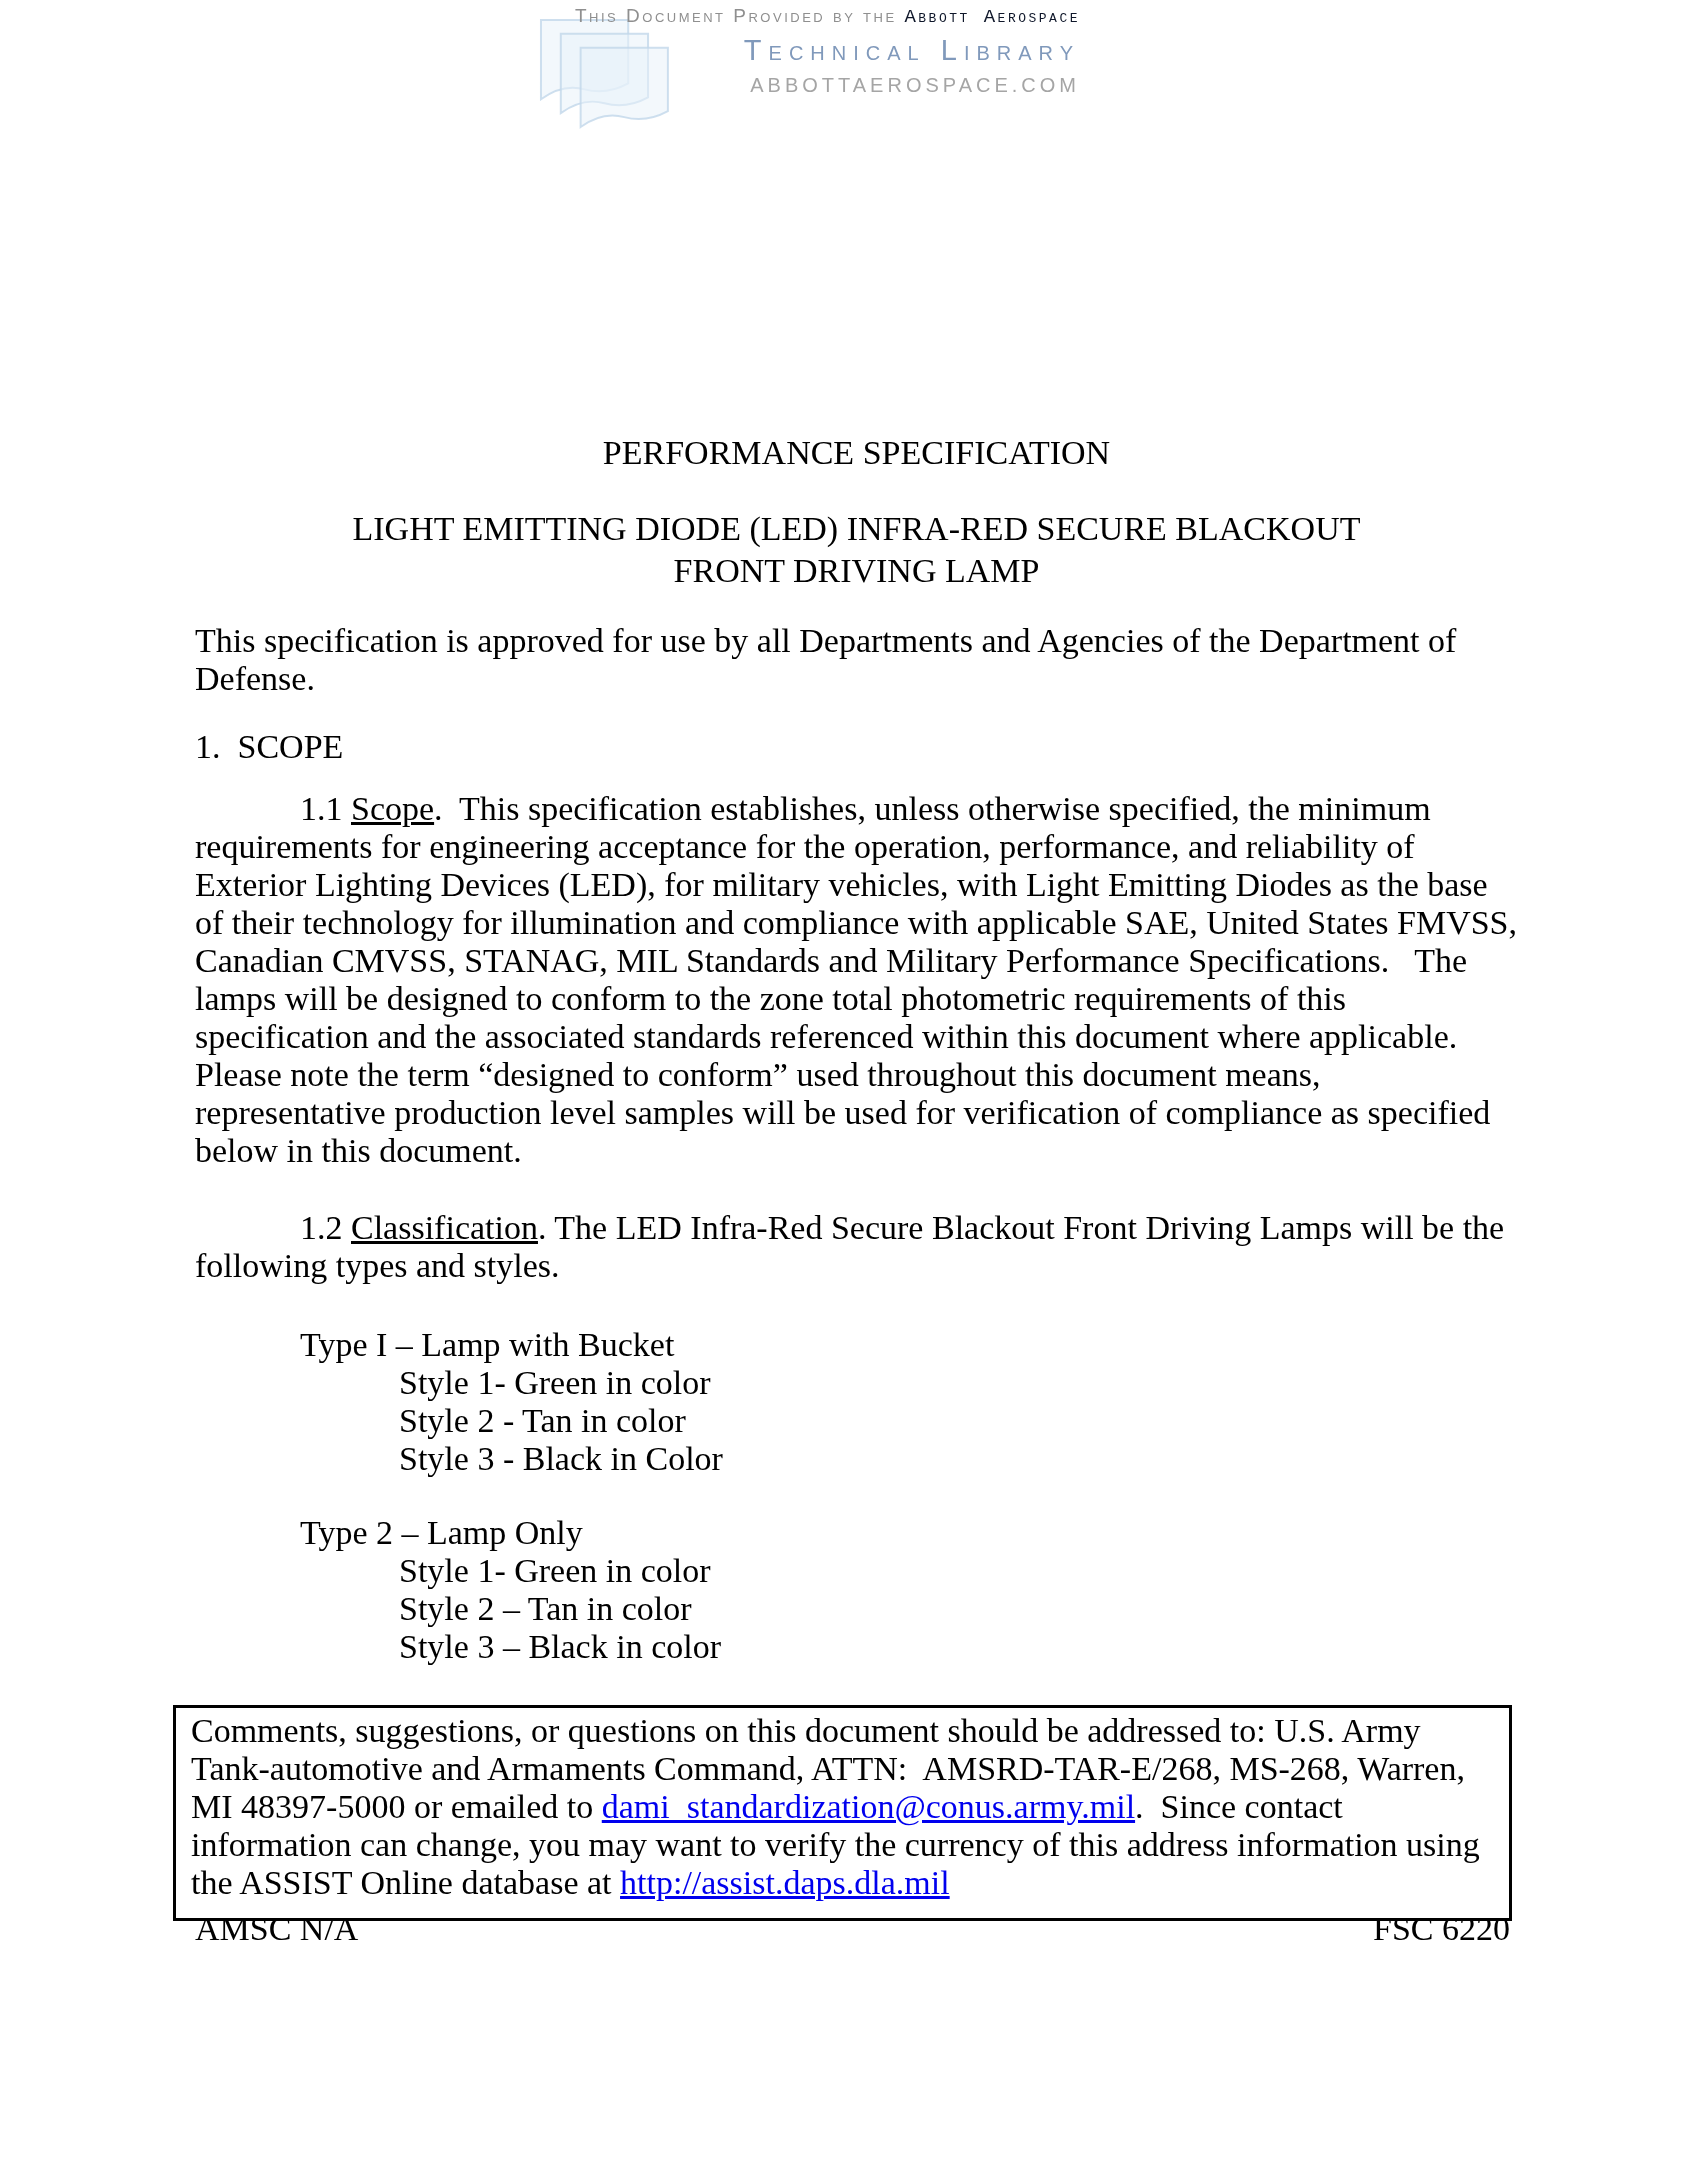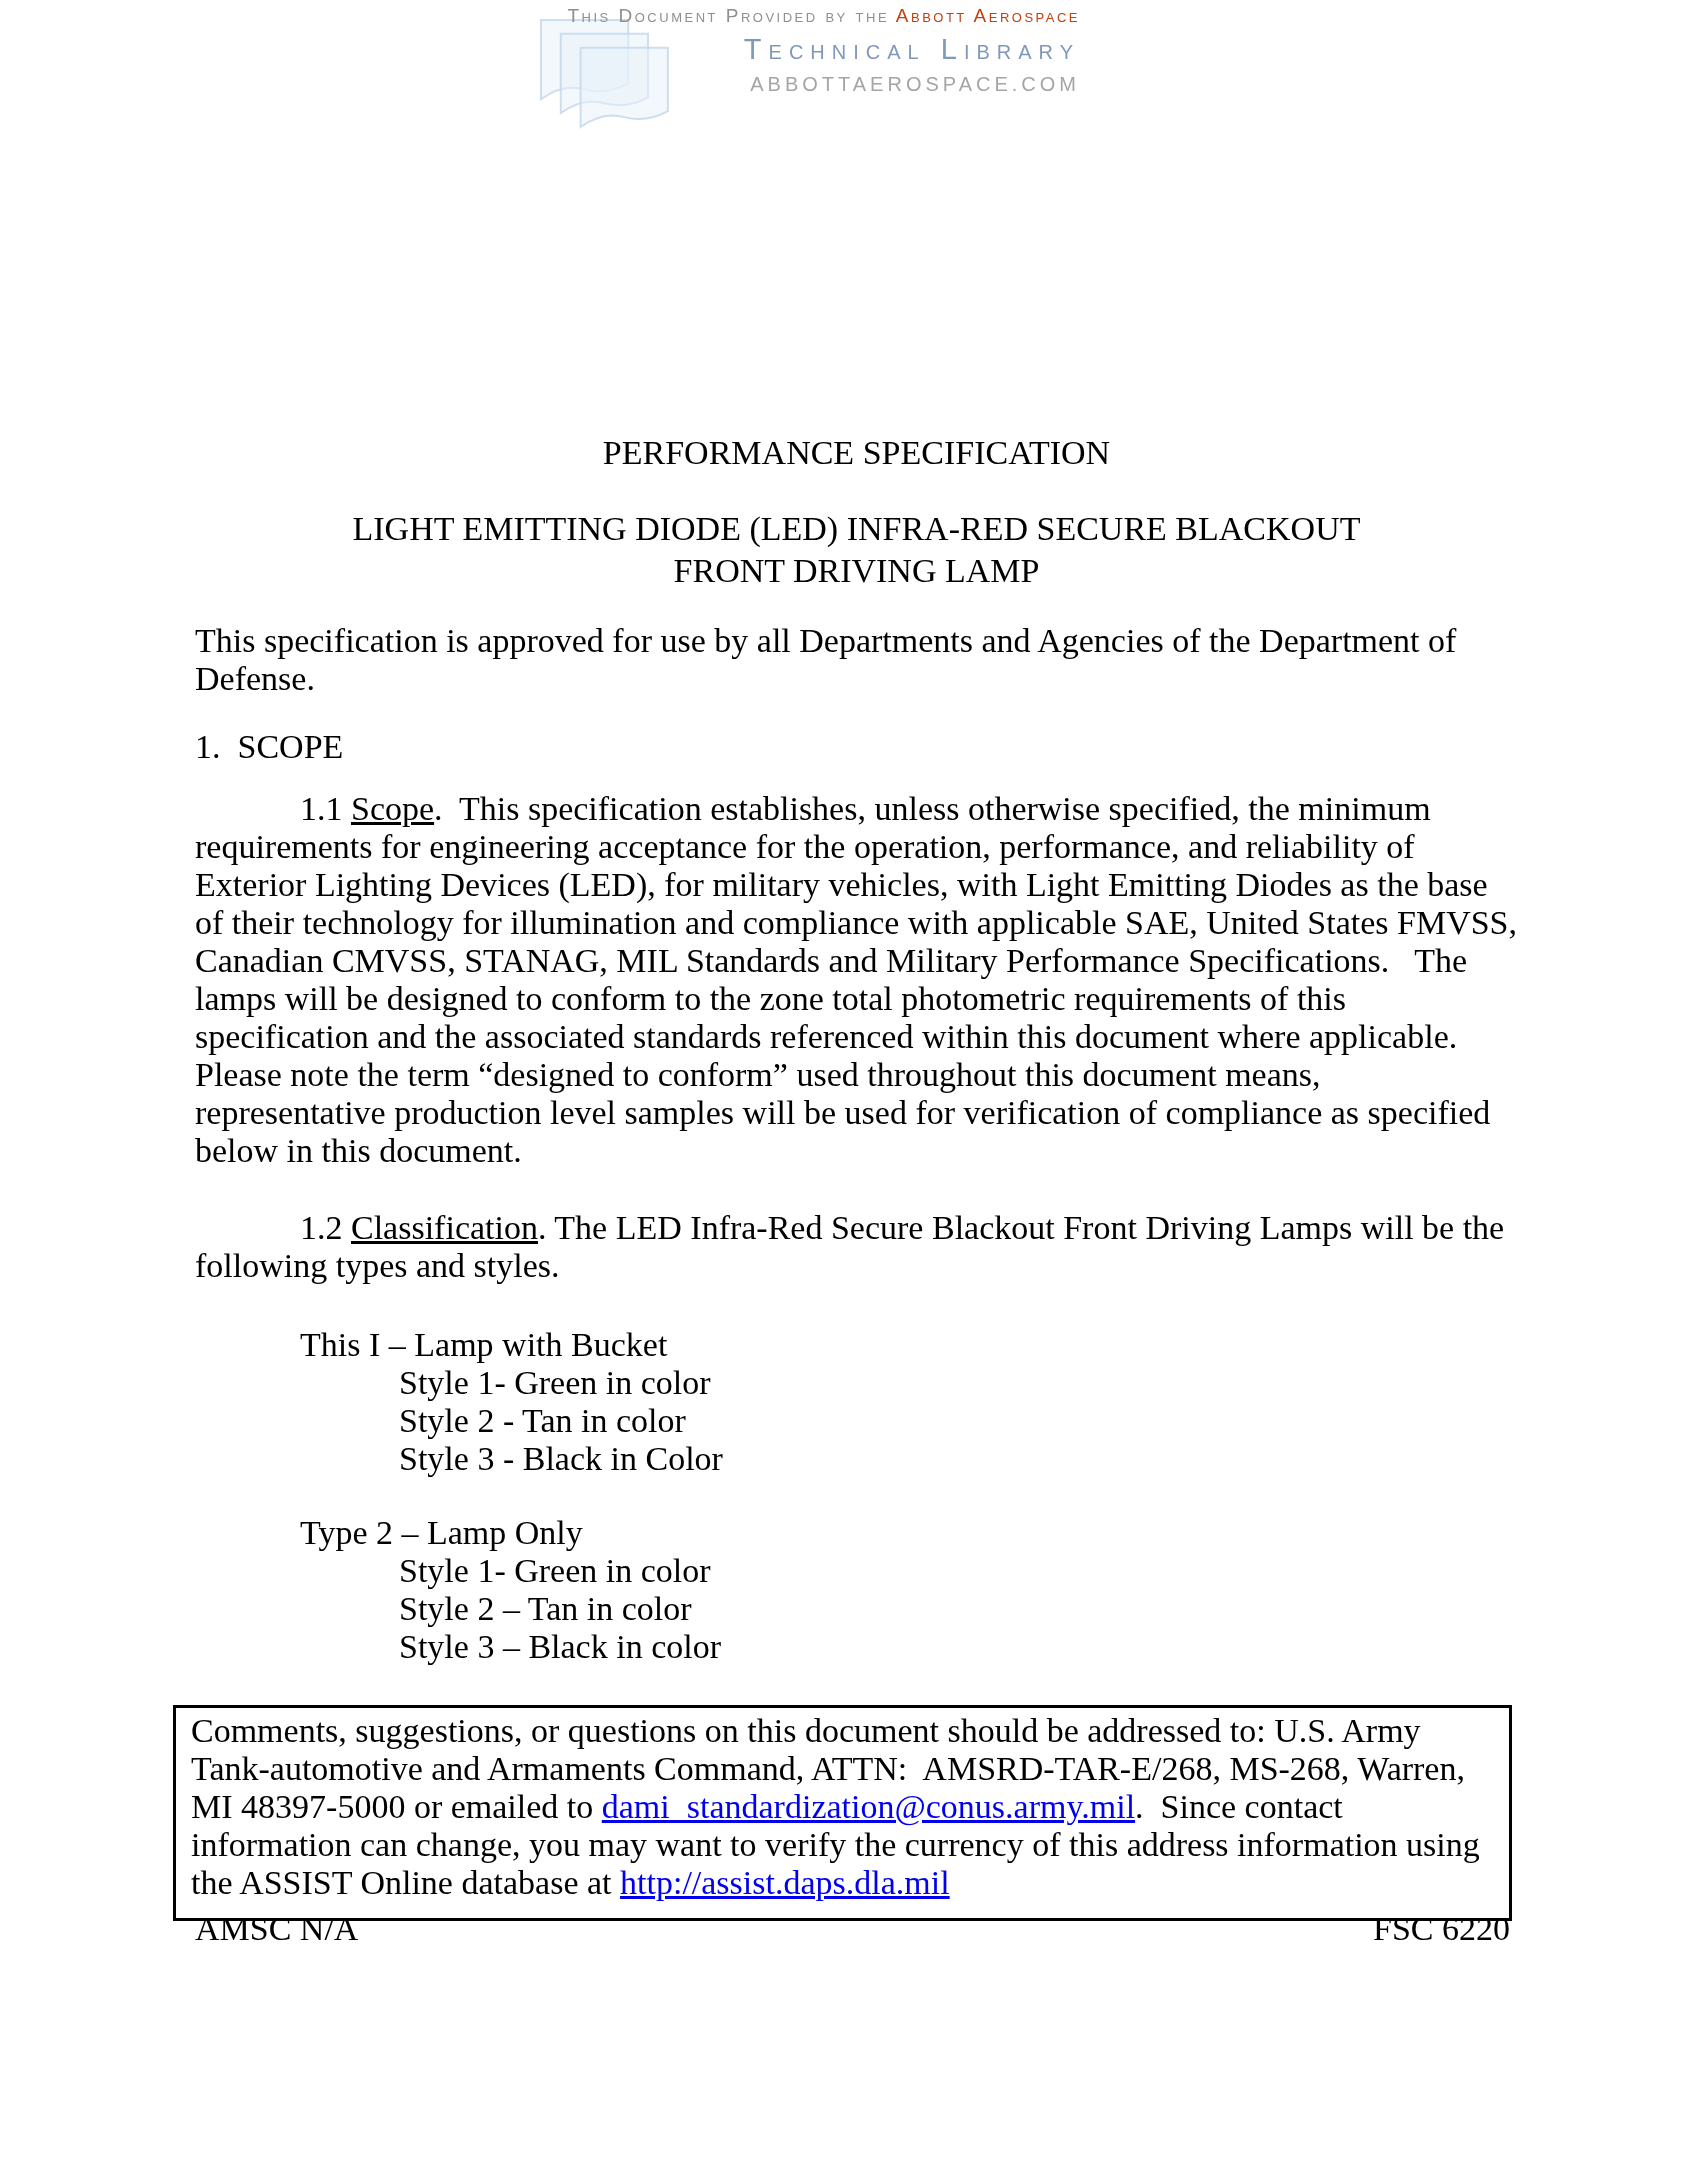--- a/index.html
+++ b/index.html
@@ -8,21 +8,21 @@
     font-family:"Liberation Serif","DejaVu Serif",serif;
     color:#000; font-size:34px; line-height:38px; overflow:hidden;
   }
   .prewrap { white-space:pre-wrap; }
 
   
   .logo { position:absolute; top:6px; left:535px; width:545px; text-align:right;
           font-family:"Liberation Sans","DejaVu Sans",sans-serif; z-index:1; }
   .logo-line1 { font-variant:small-caps; letter-spacing:2.5px; font-size:19px;
                 color:#8f8f8f; line-height:20px; }
-  .logo-brand { color:#c2410c; }
+  .logo-brand { color:#0f172a;font-family:Liberation Mono, monospace; }
   .logo-line2 { font-variant:small-caps; font-size:29px; letter-spacing:7px;
                 color:#8099bb; line-height:44px; margin-top:1px; }
   .logo-line3 { font-size:20px; letter-spacing:4px; color:#a5a5a5; line-height:22px;
                 margin-top:2px; }
   .pages-icon { position:absolute; top:14px; left:531px; z-index:0; }
 
   
   .id-block { position:absolute; top:125px; left:1199px; }
   .inch-box { display:inline-block; border:3px solid #000; padding:0px 16px 4px 10px; }
   .id-lines { margin-top:5px; margin-left:11px; }
@@ -79,21 +79,21 @@
     <div>FRONT DRIVING LAMP</div>
   </div>
 
   <div class="block scope-head prewrap">1.  SCOPE</div>
 
   <div class="block p11 prewrap"><span>1.1 </span><span class="u">Scope</span><span>.  This specification establishes, unless otherwise specified, the minimum requirements for engineering acceptance for the operation, performance, and reliability of Exterior Lighting Devices (LED), for military vehicles, with Light Emitting Diodes as the base of their technology for illumination and compliance with applicable SAE, United States FMVSS, Canadian CMVSS, STANAG, MIL Standards and Military Performance Specifications.   The lamps will be designed to conform to the zone total photometric requirements of this specification and the associated standards referenced within this document where applicable.  Please note the term “designed to conform” used throughout this document means, representative production level samples will be used for verification of compliance as specified below in this document.</span></div>
 
   <div class="block p12 prewrap"><span>1.2 </span><span class="u">Classification</span><span>. The LED Infra-Red Secure Blackout Front Driving Lamps will be the following types and styles.</span></div>
 
   <div class="block typeblock1">
-    <div>This I – Lamp with Bucket</div>
+    <div>Type I – Lamp with Bucket</div>
     <div class="style-line">Style 1- Green in color</div>
     <div class="style-line">Style 2 - Tan in color</div>
     <div class="style-line">Style 3 - Black in Color</div>
   </div>
 
   <div class="block typeblock2">
     <div>Type 2 – Lamp Only</div>
     <div class="style-line">Style 1- Green in color</div>
     <div class="style-line">Style 2 – Tan in color</div>
     <div class="style-line">Style 3 – Black in color</div>

